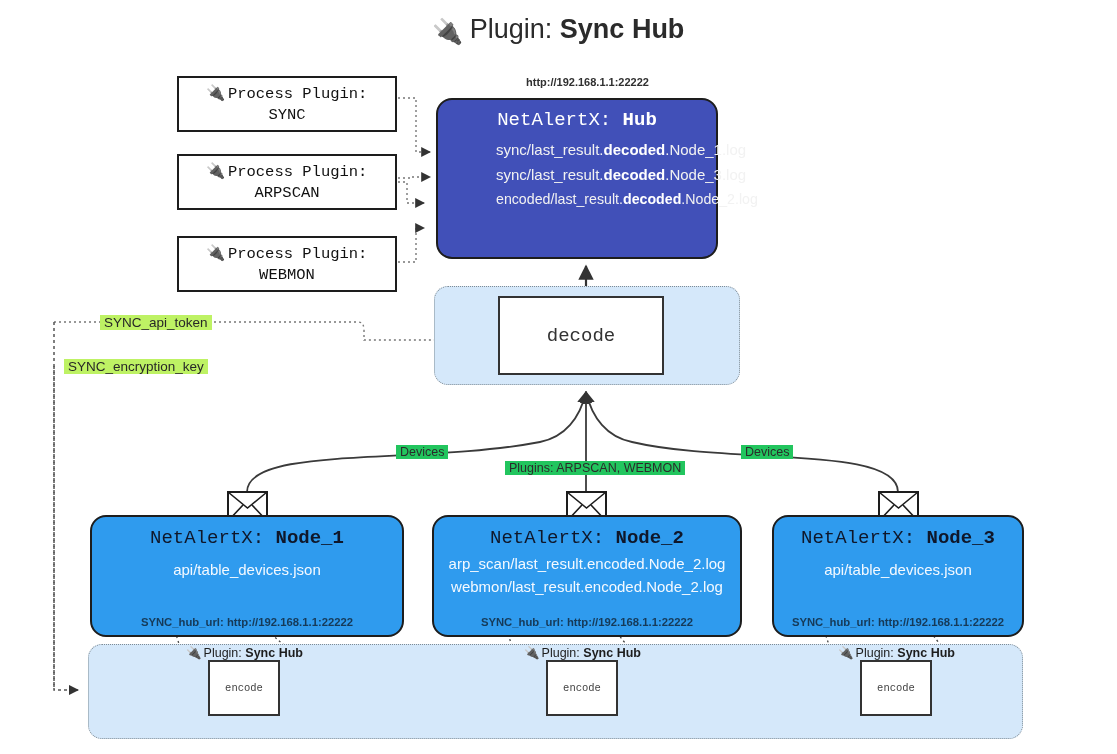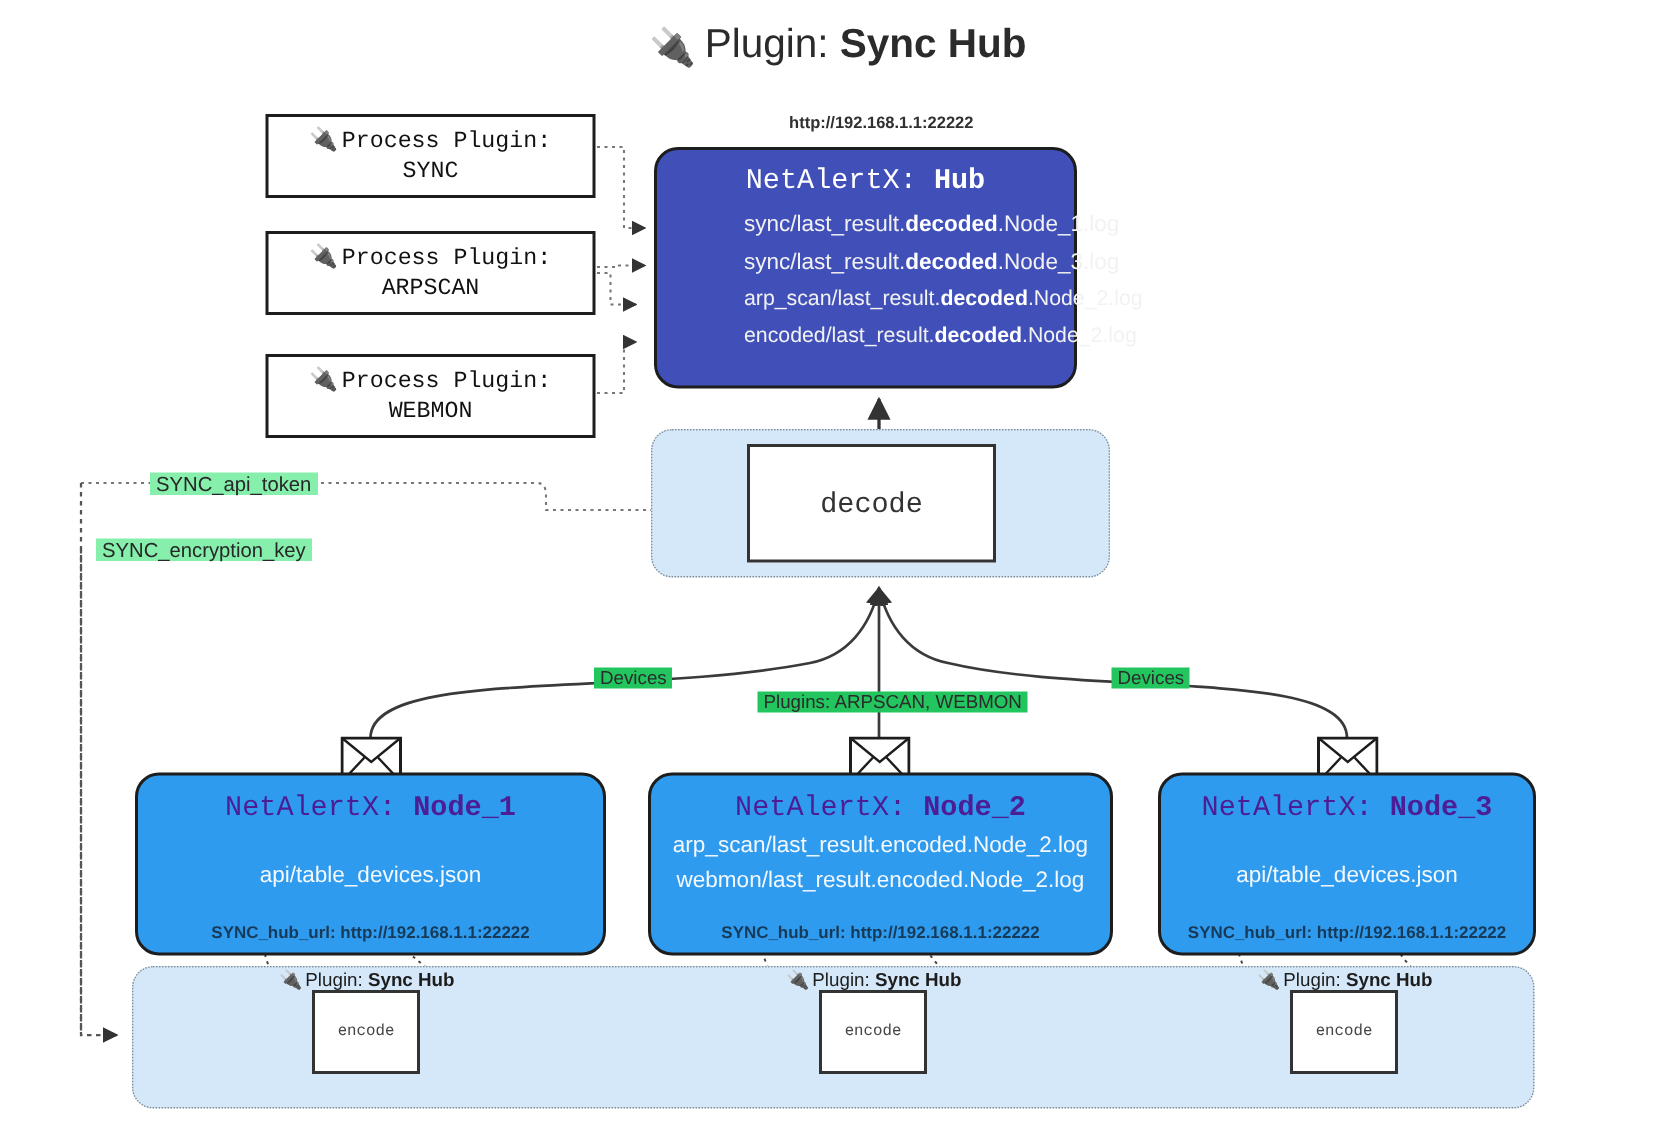--- a/index.html
+++ b/index.html
@@ -81,40 +81,40 @@
   .decodebox{
     left:498px;top:296px;width:166px;height:79px;
     background:#ffffff;border:2px solid #333;
     display:flex;align-items:center;justify-content:center;
     font-family:"Liberation Mono","DejaVu Sans Mono",monospace;
     font-size:19px;color:#333;
   }
 
   
   .keylabel{
-    font-size:13.5px;color:#272727;background:#86efac;
+    font-size:13.5px;color:#272727;background:#bef264;
     padding:0 4px;white-space:nowrap;
   }
 
   
   .nodebox{
     background:#2f9bee;
     border:2px solid #1d1d1d;
     border-radius:16px;
     box-sizing:border-box;
     color:#ffffff;
     padding-top:10px;
   }
   .nodebox .ntitle{
     font-family:"Liberation Mono","DejaVu Sans Mono",monospace;
-    font-size:19px;text-align:center;color:#4c1d95;
+    font-size:19px;text-align:center;color:#0f172a;
   }
   .nodebox .ntitle b{font-weight:bold;}
   .nodebox .nline{
-    font-size:15px;text-align:center;color:#f4f9ff;white-space:nowrap;margin-top:26px;
+    font-size:15px;text-align:center;color:#f4f9ff;white-space:nowrap;margin-top:12px;
   }
   .nodebox .nline.tight{margin-top:6px;}
   .nodebox .nfoot{
     position:absolute;left:0;bottom:7px;width:100%;
     text-align:center;font-size:11.3px;font-weight:bold;color:#163a58;
   }
 
   
   .bottomwrap{
     left:88px;top:644px;width:935px;height:95px;
@@ -206,21 +206,20 @@
 
   <div class="node huburl">http://192.168.1.1:22222</div>
   <div class="node hub">
     <div class="hubtitle">
       <span>NetAlertX:</span>
       <b>Hub</b>
     </div>
     <div class="loglines">
       <div class="logline"><span>sync/last_result.</span><b>decoded</b><span>.Node_1.log</span></div>
       <div class="logline"><span>sync/last_result.</span><b>decoded</b><span>.Node_3.log</span></div>
-      <div class="logline small"><span>arp_scan/last_result.</span><b>decoded</b><span>.Node_2.log</span></div>
       <div class="logline small"><span>encoded/last_result.</span><b>decoded</b><span>.Node_2.log</span></div>
     </div>
   </div>
 
   <div class="node decodewrap"></div>
   <div class="node decodebox">decode</div>
 
   <div class="node keylabel" style="left:100px;top:315px;">SYNC_api_token</div>
   <div class="node keylabel" style="left:64px;top:359px;">SYNC_encryption_key</div>
 

